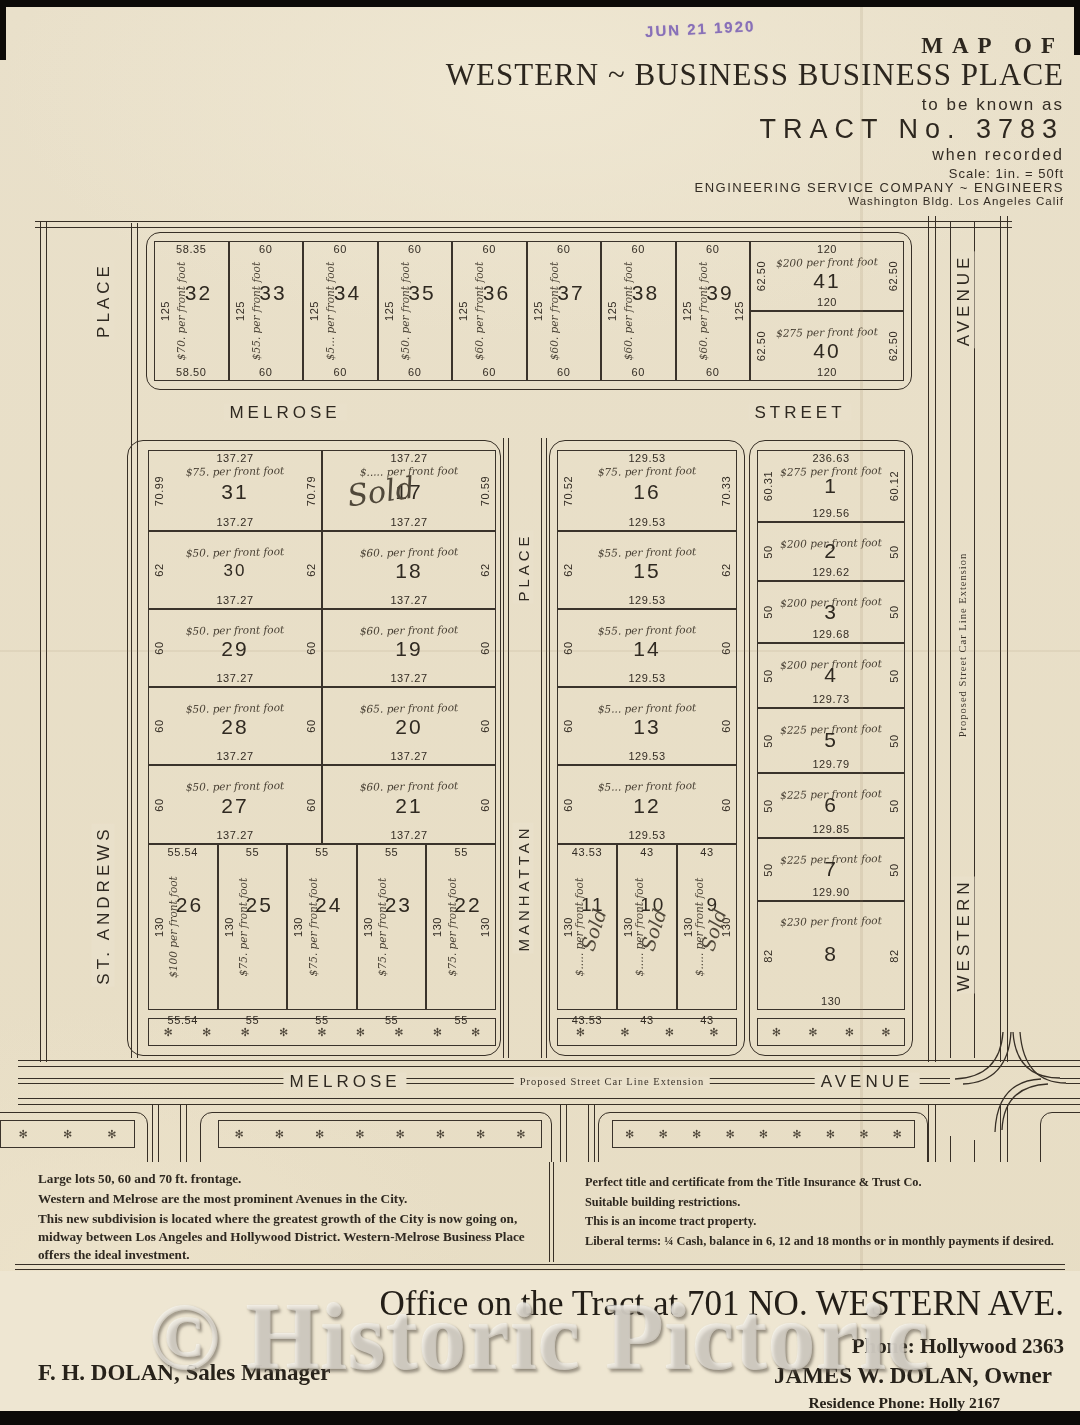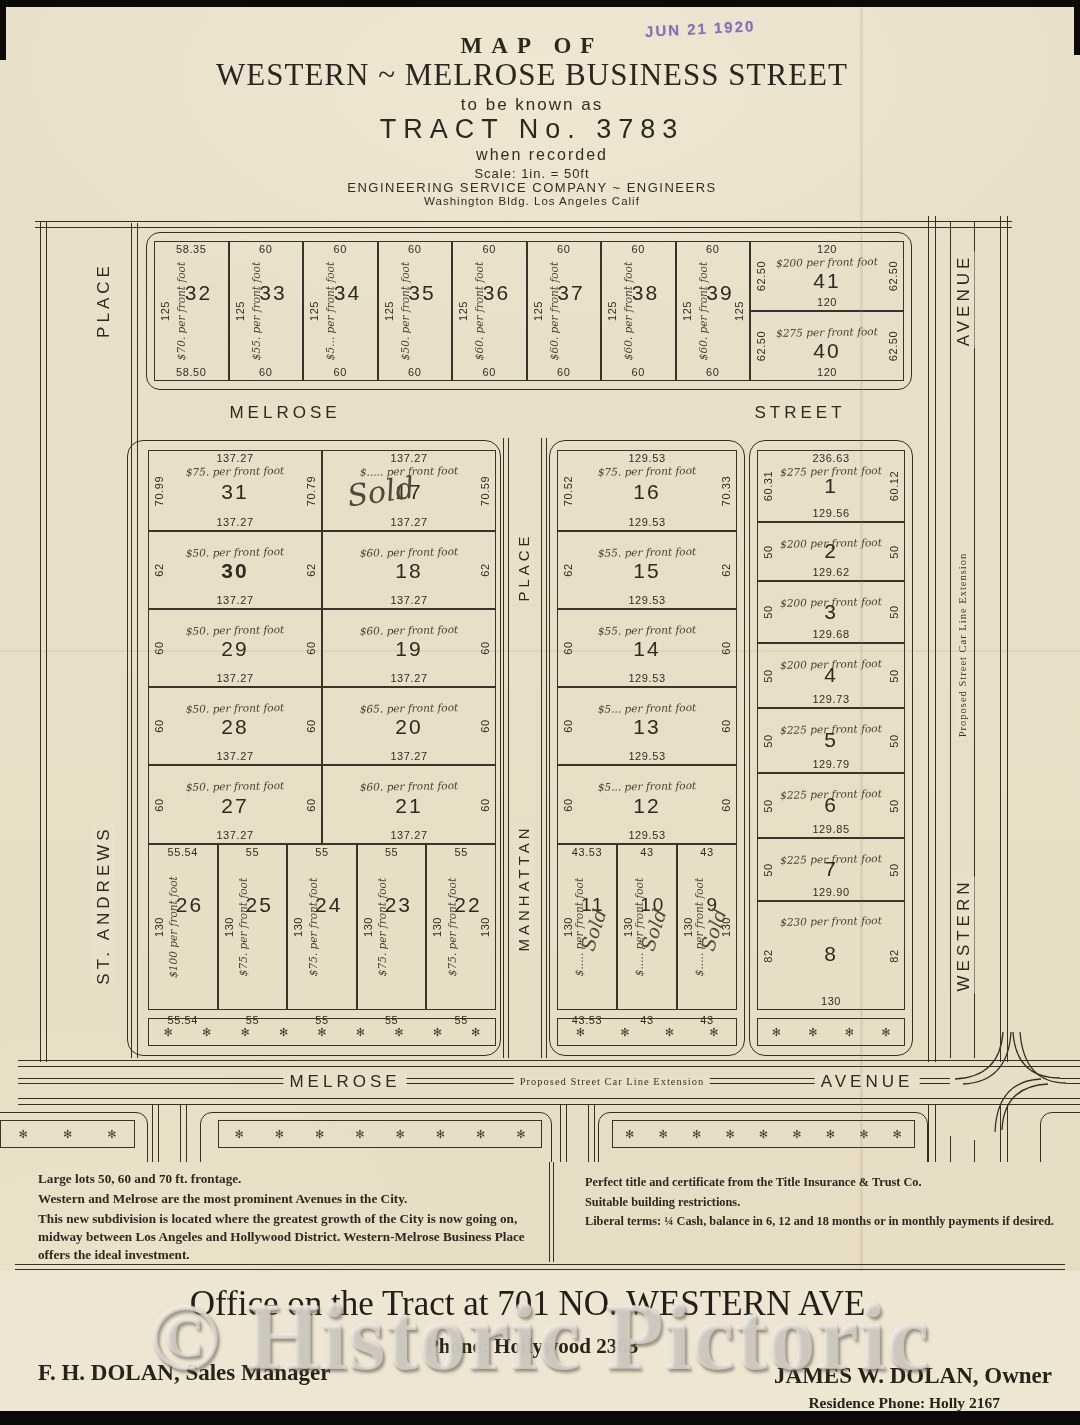--- a/index.html
+++ b/index.html
@@ -5,21 +5,21 @@
   html,body{margin:0;padding:0;}
   body{
     width:1080px;height:1425px;position:relative;overflow:hidden;
     background:
       radial-gradient(900px 420px at 50% 6%, #efe7d2 0%, rgba(239,231,210,0) 60%),
       radial-gradient(700px 500px at 8% 90%, #ece2ca 0%, rgba(236,226,202,0) 55%),
       linear-gradient(#e9e0ca,#e7ddc4);
     font-family:"Liberation Sans",sans-serif;color:#332c24;
   }
   .abs{position:absolute;}
-  .ctr{position:absolute;left:0;right:16px;text-align:center;}
+  .ctr{position:absolute;left:0;right:16px;text-align:right;}
   .serif{font-family:"Liberation Serif",serif;}
   .vlabel{position:absolute;white-space:nowrap;transform:translate(-50%,-50%) rotate(-90deg);background:#e9e0ca;padding:3px 2px;line-height:1;}
   .hstreet{position:absolute;white-space:nowrap;transform:translate(-50%,-50%);background:#e9e0ca;padding:0 6px;line-height:1;}
   .streettxt{font-size:17px;letter-spacing:4px;color:#2f2921;}
   .carline{font-family:"Liberation Serif",serif;font-size:10.5px;letter-spacing:1px;color:#3a332a;}
   .lot{position:absolute;border:1.1px solid #3a332b;box-sizing:border-box;}
   .dim{position:absolute;font-size:11px;letter-spacing:.6px;color:#332c24;white-space:nowrap;line-height:1;}
   .hc{left:50%;transform:translateX(-50%);}
   .vd{top:50%;transform:translate(-50%,-50%) rotate(-90deg);}
   .lot-number{position:absolute;transform:translate(-50%,-50%);font-size:21px;letter-spacing:2px;color:#2f2921;line-height:1;}
@@ -44,21 +44,21 @@
     text-shadow:2px 3px 3px rgba(95,88,76,.55),-1px -1px 1px rgba(255,255,252,.65),0 0 2px rgba(95,88,76,.5);
     pointer-events:none;white-space:nowrap;
   }
 </style>
 </head>
 <body>
 
 <div class="abs" style="left:645px;top:20px;transform:rotate(-3deg);font-weight:bold;font-size:15px;letter-spacing:2px;color:#7e64b6;opacity:.9;text-shadow:0 0 1px rgba(126,100,182,.6);">JUN 21 1920</div>
 
 <div class="ctr serif" style="top:33px;font-size:23px;font-weight:bold;letter-spacing:9px;color:#2d271f;">MAP OF</div>
-<div class="ctr serif" style="top:57px;font-size:31px;letter-spacing:1px;color:#2c261e;">WESTERN ~ MELROSE BUSINESS STREET</div>
+<div class="ctr serif" style="top:57px;font-size:31px;letter-spacing:1px;color:#2c261e;">WESTERN ~ BUSINESS BUSINESS PLACE</div>
 <div class="ctr" style="top:95px;font-size:17px;letter-spacing:2px;color:#342d25;">to be known as</div>
 <div class="ctr" style="top:114px;font-size:27px;letter-spacing:7px;color:#2d271f;">TRACT No. 3783</div>
 <div class="ctr" style="top:146px;font-size:16px;letter-spacing:2px;padding-left:20px;">when recorded</div>
 <div class="ctr" style="top:166px;font-size:13px;letter-spacing:1px;">Scale: 1in. = 50ft</div>
 <div class="ctr" style="top:180px;font-size:13px;letter-spacing:1.5px;">ENGINEERING SERVICE COMPANY ~ ENGINEERS</div>
 <div class="ctr" style="top:195px;font-size:11.5px;letter-spacing:1px;">Washington Bldg.    Los Angeles Calif</div>
 
 <div id="map-layer" style="position:absolute;left:0;top:0;width:1080px;height:1162px;overflow:hidden;">
     <div class="dblh" style="left: 35px; top: 221px; width: 977px; height: 7px;"></div>
     <div class="dblh" style="left: 18px; top: 1060px; width: 1062px; height: 7px;"></div>
@@ -224,21 +224,21 @@
       <div class="dim vd" style="left: calc(100% - 10px);">70.59</div>
       <div class="price hprice" style="top: 15px;">$..... per front foot</div>
       <div class="lot-number" style="left: 50%; top: 50%; font-size: 21px;">17</div>
       <div class="sold" style="left: 34%; top: 52%; transform: translate(-50%, -50%) rotate(-8deg); font-size: 30px;">Sold</div>
     </div>
     <div class="lot" style="left: 148px; top: 531px; width: 174px; height: 78px;">
       <div class="dim hc" style="bottom: 2px;">137.27</div>
       <div class="dim vd" style="left: 10px;">62</div>
       <div class="dim vd" style="left: calc(100% - 10px);">62</div>
       <div class="price hprice" style="top: 15px;">$50. per front foot</div>
-      <div class="lot-number" style="left: 50%; top: 50%; font-size: 21px; font-weight: bold;">30</div>
+      <div class="lot-number" style="left: 50%; top: 50%; font-size: 17px;">30</div>
     </div>
     <div class="lot" style="left: 322px; top: 531px; width: 174px; height: 78px;">
       <div class="dim hc" style="bottom: 2px;">137.27</div>
       <div class="dim vd" style="left: calc(100% - 10px);">62</div>
       <div class="price hprice" style="top: 15px;">$60. per front foot</div>
       <div class="lot-number" style="left: 50%; top: 50%; font-size: 21px;">18</div>
     </div>
     <div class="lot" style="left: 148px; top: 609px; width: 174px; height: 78px;">
       <div class="dim hc" style="bottom: 2px;">137.27</div>
       <div class="dim vd" style="left: 10px;">60</div>
@@ -463,20 +463,21 @@
 
 <div class="notes" style="position:absolute;left:38px;top:1170px;width:505px;font-size:13.2px;line-height:18px;">
   <p>Large lots 50, 60 and 70 ft. frontage.</p>
   <p>Western and Melrose are the most prominent Avenues in the City.</p>
   <p>This new subdivision is located where the greatest growth of the City is now going on, midway between Los Angeles and Hollywood District.   Western-Melrose Business Place offers the ideal investment.</p>
 </div>
 <div class="dblv" style="left:549px;top:1162px;width:5px;height:100px;"></div>
 <div class="notes" style="position:absolute;left:585px;top:1174px;width:478px;font-size:12.3px;line-height:17.5px;">
   <p>Perfect title and certificate from the Title Insurance &amp; Trust Co.</p>
   <p>Suitable building restrictions.</p>
+  <p>This is an income tract property.</p>
   <p>Liberal terms: ¼ Cash, balance in 6, 12 and 18 months or in monthly payments if desired.</p>
 </div>
 
 <div class="dblh" style="left:15px;top:1264px;width:1050px;height:6px;"></div>
 
 <div class="abs" style="left:0;top:1271px;width:1080px;height:141px;background:#eee6d2;"></div>
 <div class="ctr serif" style="top:1284px;font-size:35px;font-weight:normal;color:#231e17;">Office on the Tract at 701 NO. WESTERN AVE.</div>
 <div class="ctr serif" style="top:1334px;font-size:21px;font-weight:bold;color:#27221a;">Phone: Hollywood 2363</div>
 <div class="abs serif" style="left:38px;top:1360px;font-size:23px;font-weight:bold;color:#27221a;">F. H. DOLAN, Sales Manager</div>
 <div class="abs serif" style="right:28px;top:1363px;font-size:23px;font-weight:bold;color:#27221a;">JAMES W. DOLAN, Owner</div>

